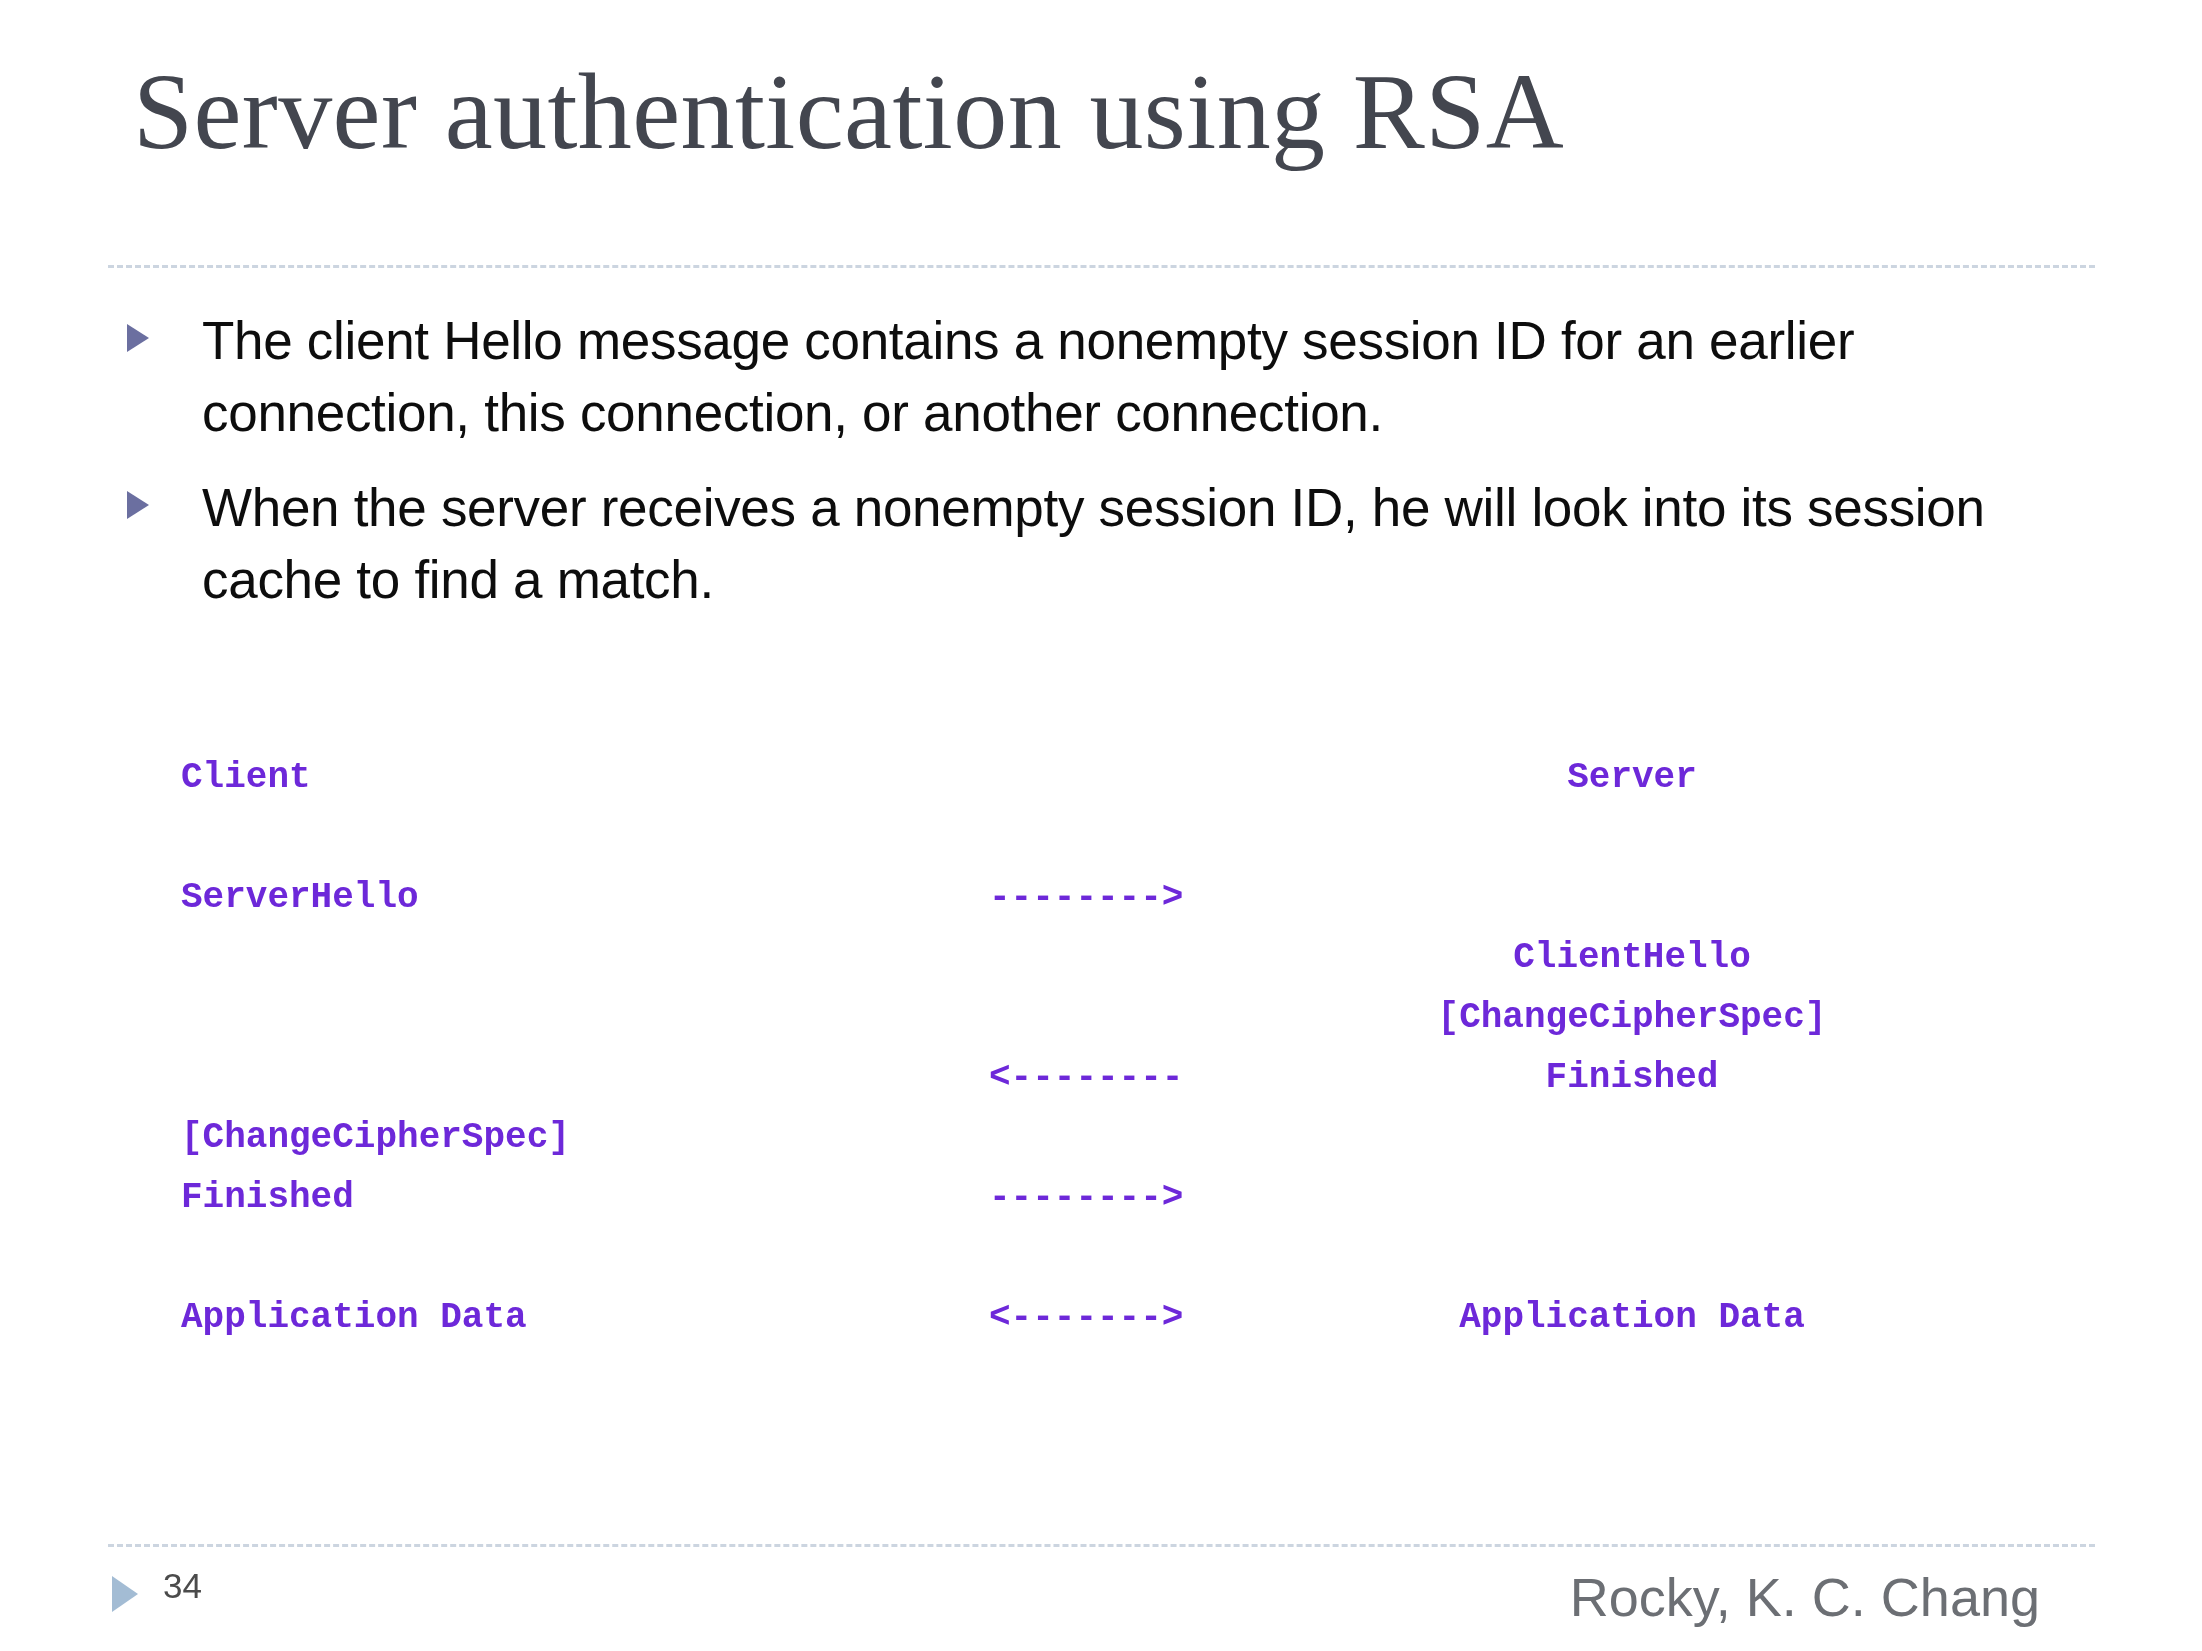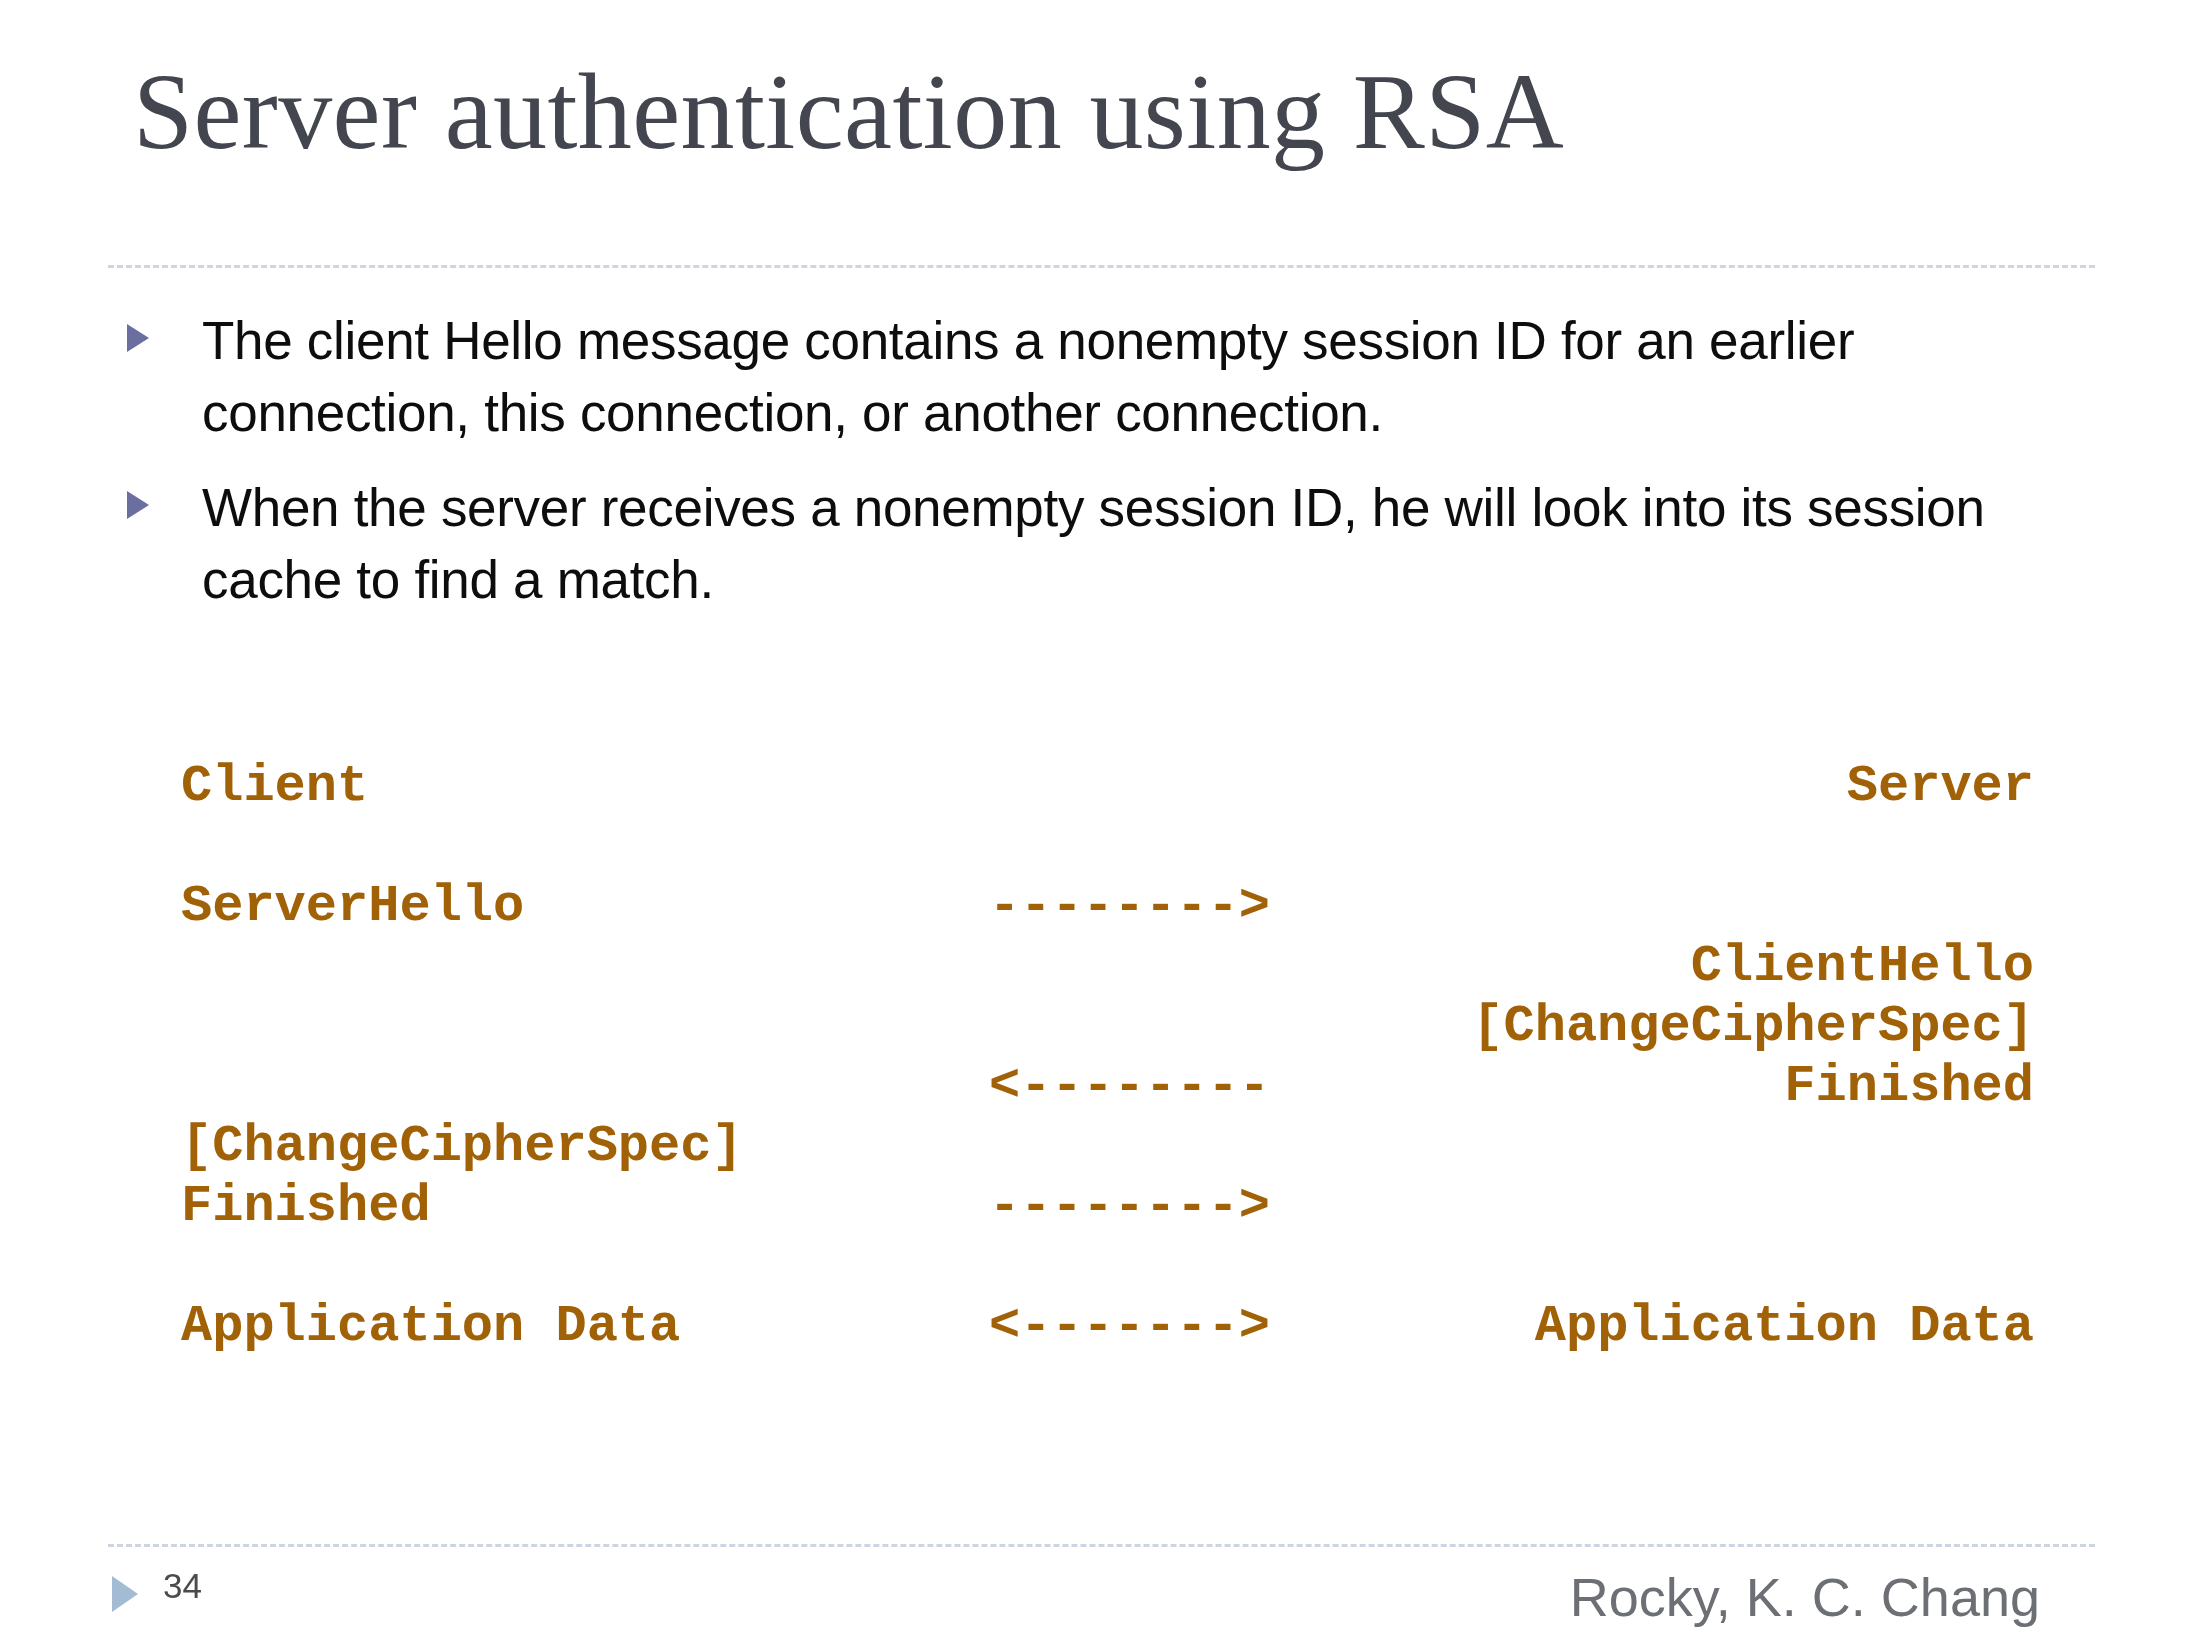--- a/index.html
+++ b/index.html
@@ -73,22 +73,22 @@
   .bullet-text { display: block; }
 
   
   #flow-diagram {
     position: absolute;
     left: 0;
     top: 757px;
     width: 2203px;
     font-family: "Liberation Mono", monospace;
     font-weight: bold;
-    font-size: 52px;
-    color: #a16207;
+    font-size: 36px;
+    color: #6d28d9;
   }
   .flow-row {
     position: relative;
     height: 60px;
   }
   .flow-row.spacer { height: 60px; }
   .col-client {
     position: absolute;
     left: 181px;
     top: 0;
@@ -102,21 +102,21 @@
     top: 0;
     width: 387px;
     text-align: left;
     white-space: pre;
   }
   .col-server {
     position: absolute;
     left: 1230px;
     top: 0;
     width: 804px;
-    text-align: right;
+    text-align: center;
     white-space: pre;
   }
 
   
   #footer-page-marker {
     position: absolute;
     left: 112px;
     top: 1576px;
     width: 0;
     height: 0;

